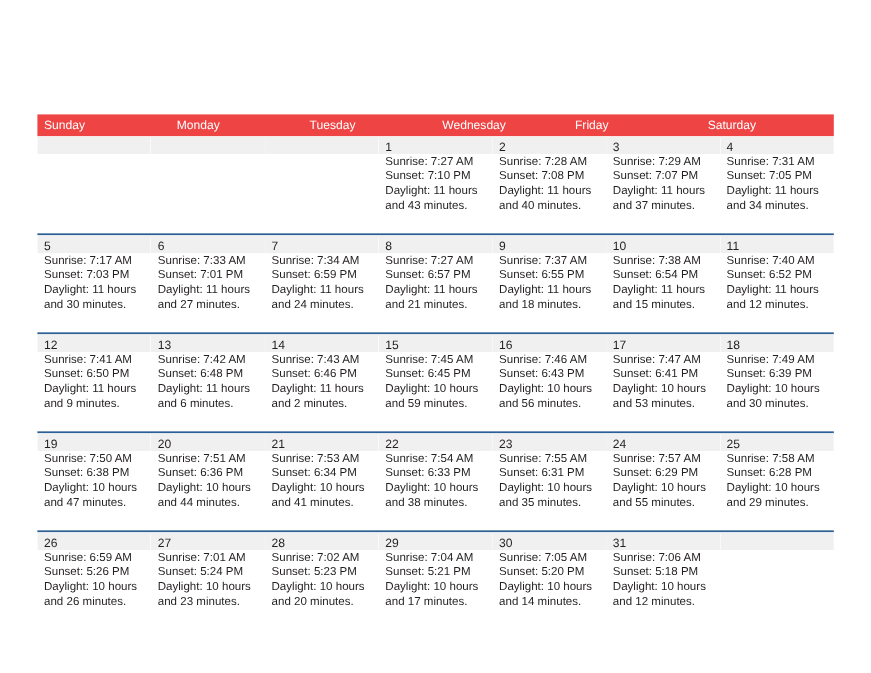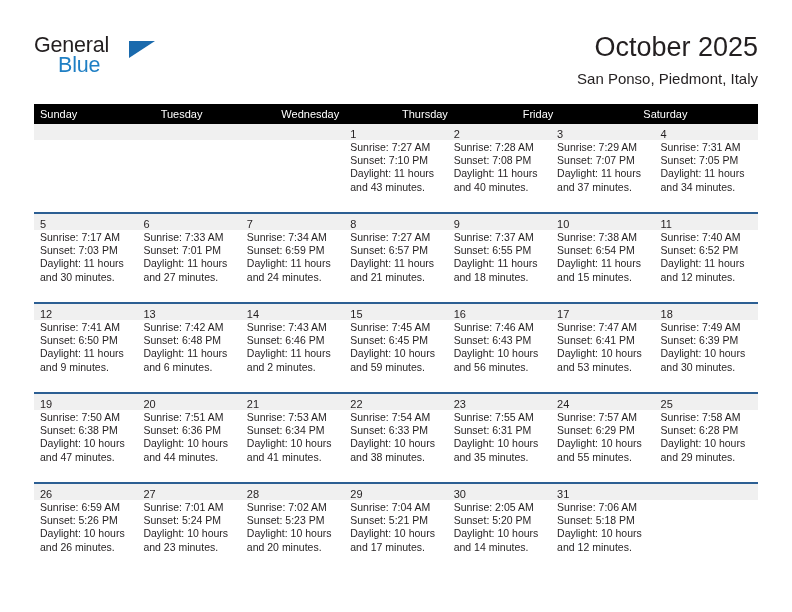--- a/index.html
+++ b/index.html
@@ -86,21 +86,21 @@
 
   
   .calendar {
     position: absolute;
     left: 34px;
     top: 104px;
     width: 724px;
   }
   .dow-row {
     display: flex;
-    background: #000000;
+    background: #ef4444;
     height: 20px;
   }
   .dow-cell {
     flex: 1 1 0;
     color: #ffffff;
     font-size: 11px;
     line-height: 20px;
     padding-left: 6px;
     box-sizing: border-box;
     white-space: nowrap;
@@ -143,41 +143,27 @@
     line-height: 13.2px;
     color: #231f20;
     white-space: nowrap;
   }
 </style>
 </head>
 <body>
 
 <div class="page">
 
-  <div class="header">
-
-    <div class="brand">
-      <span class="brand-general">General</span>
-      <span class="brand-triangle"></span>
-      <span class="brand-blue">Blue</span>
-    </div>
-
-    <div class="title-block">
-      <div class="cal-title">October 2025</div>
-      <div class="cal-location">San Ponso, Piedmont, Italy</div>
-    </div>
-
-  </div>
 
   <div class="calendar">
     <div class="dow-row" id="dow-row">
         <div class="dow-cell">Sunday</div>
+        <div class="dow-cell">Monday</div>
         <div class="dow-cell">Tuesday</div>
         <div class="dow-cell">Wednesday</div>
-        <div class="dow-cell">Thursday</div>
         <div class="dow-cell">Friday</div>
         <div class="dow-cell">Saturday</div>
       </div>
     <div id="weeks-container">
         <div class="week first">
           <div class="day-cell empty">
             <div class="day-num-band"><span class="day-num"></span></div>
             <div class="day-body"></div>
           </div>
           <div class="day-cell empty">
@@ -453,21 +439,21 @@
             <div class="day-body">
               <div class="day-line">Sunrise: 7:04 AM</div>
               <div class="day-line">Sunset: 5:21 PM</div>
               <div class="day-line">Daylight: 10 hours</div>
               <div class="day-line">and 17 minutes.</div>
             </div>
           </div>
           <div class="day-cell">
             <div class="day-num-band"><span class="day-num">30</span></div>
             <div class="day-body">
-              <div class="day-line">Sunrise: 2:05 AM</div>
+              <div class="day-line">Sunrise: 7:05 AM</div>
               <div class="day-line">Sunset: 5:20 PM</div>
               <div class="day-line">Daylight: 10 hours</div>
               <div class="day-line">and 14 minutes.</div>
             </div>
           </div>
           <div class="day-cell">
             <div class="day-num-band"><span class="day-num">31</span></div>
             <div class="day-body">
               <div class="day-line">Sunrise: 7:06 AM</div>
               <div class="day-line">Sunset: 5:18 PM</div>

